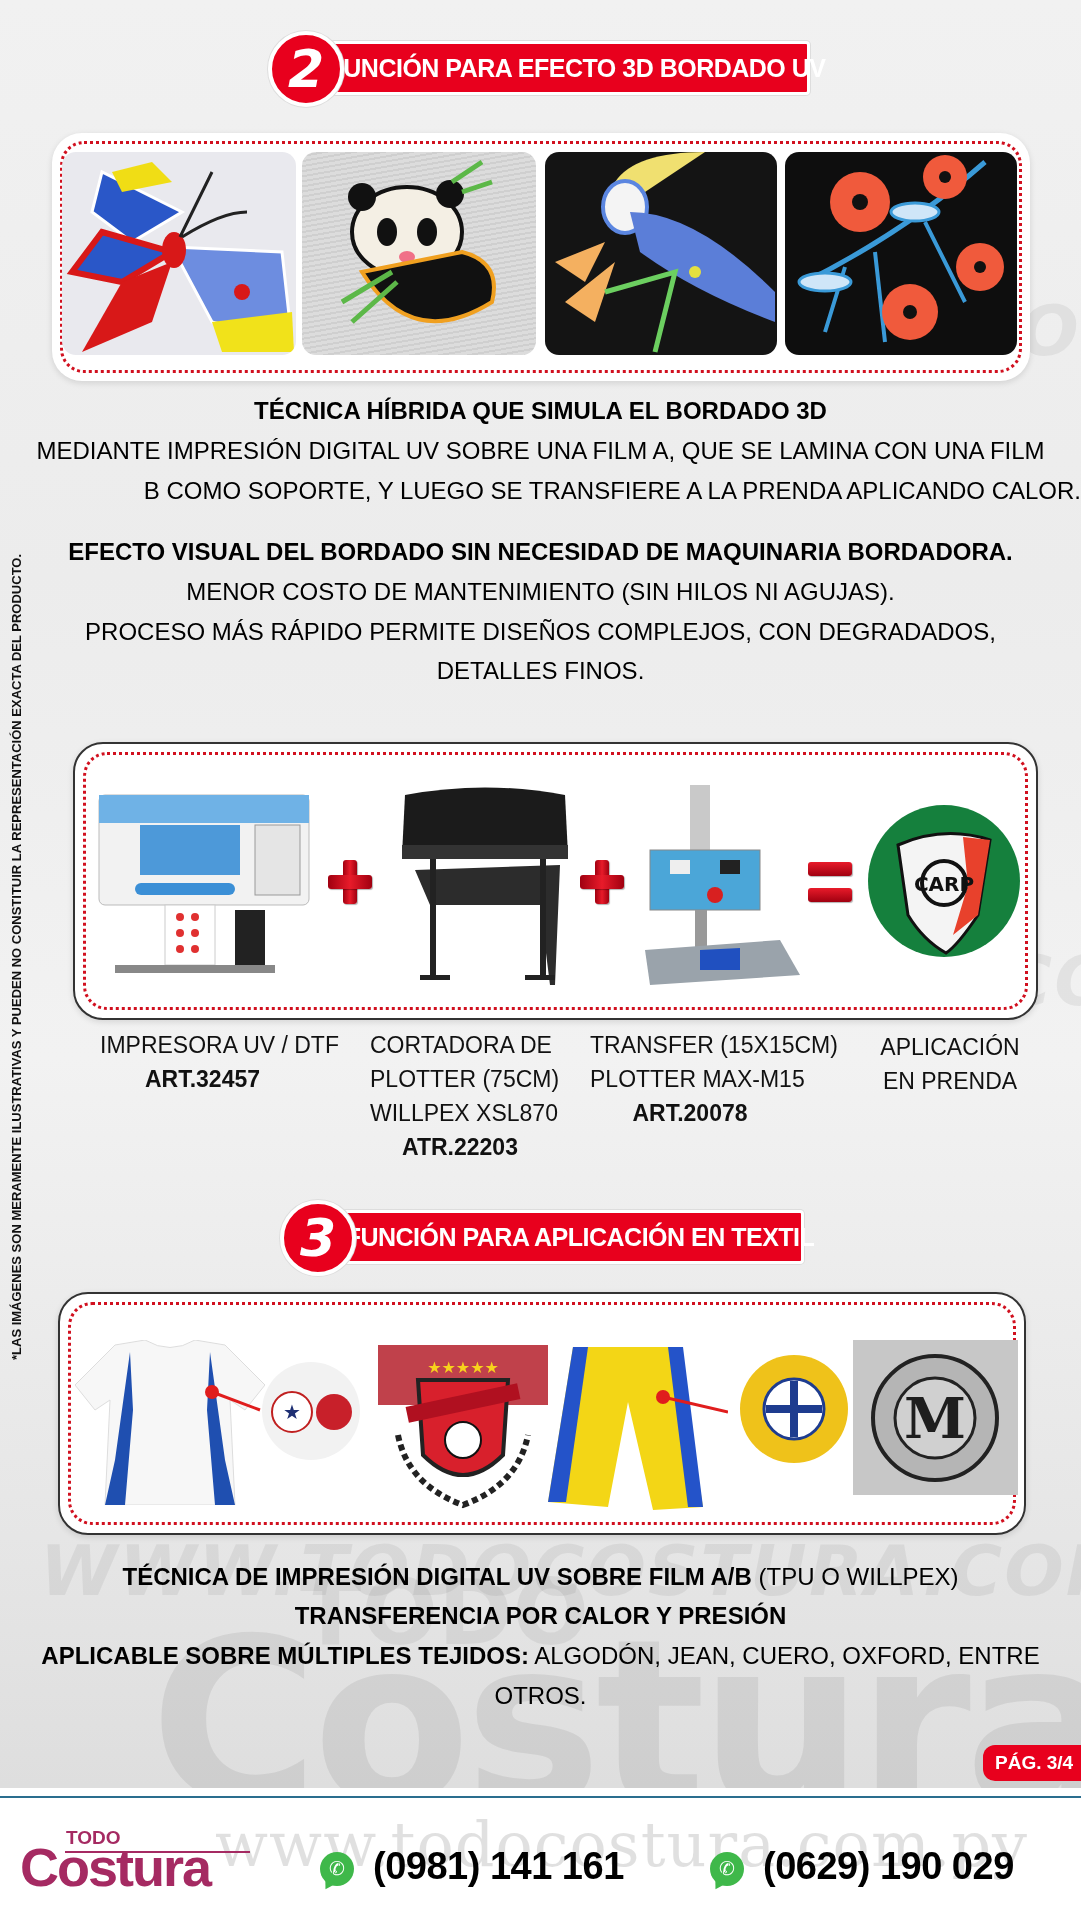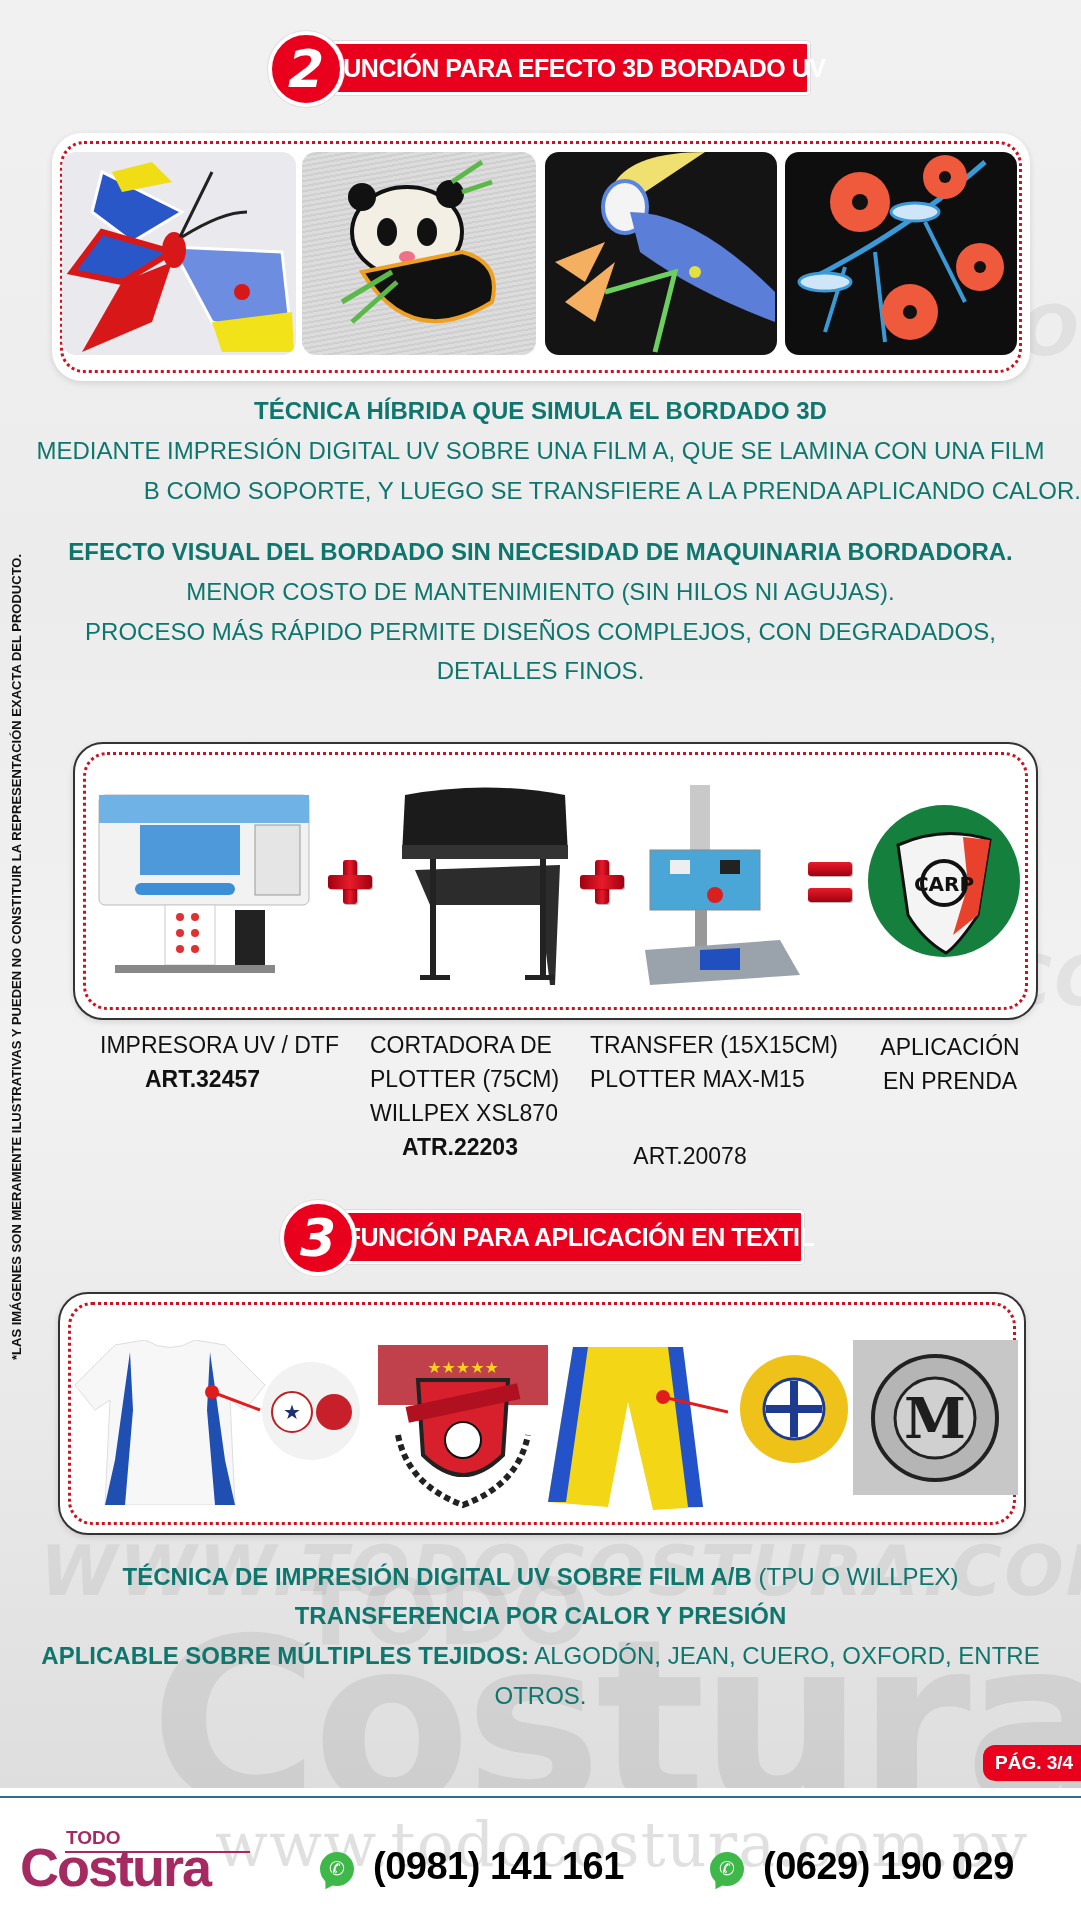--- a/index.html
+++ b/index.html
@@ -47,21 +47,21 @@
     box-shadow: 0 2px 6px rgba(0,0,0,0.12);
   }
   .panel.outlined { border: 2px solid #333; }
   .panel .dotted {
     position: absolute; left: 8px; top: 8px; right: 8px; bottom: 8px;
     border: 3px dotted #d1101f; border-radius: 24px;
   }
   .thumb { position: absolute; border-radius: 14px; overflow: hidden; }
 
   
-  .line { position: absolute; left: 0; width: 1081px; text-align: center; font-size: 24px; color: #0f766e; white-space: nowrap; }
+  .line { position: absolute; left: 0; width: 1081px; text-align: center; font-size: 24px; color: #000000; white-space: nowrap; }
   .line b { font-weight: bold; }
 
   .mlabel { position: absolute; text-align: center; font-size: 23px; line-height: 34px; color: #111; white-space: nowrap; }
 
   .plus { position: absolute; width: 44px; height: 44px; }
   .plus:before, .plus:after {
     content: ""; position: absolute; background: linear-gradient(90deg,#a00010,#e81b2a 50%,#a00010);
     border-radius: 3px; box-shadow: 1px 1px 1px rgba(0,0,0,0.3);
   }
   .plus:before { left: 15px; top: 0; width: 14px; height: 44px; }
@@ -238,21 +238,21 @@
 </div>
 <div class="mlabel" style="left:370px; top:1028px; width:180px;">
   <div>CORTADORA DE</div>
   <div>PLOTTER (75CM)</div>
   <div>WILLPEX XSL870</div>
   <div style="font-weight:bold;">ATR.22203</div>
 </div>
 <div class="mlabel" style="left:590px; top:1028px; width:200px;">
   <div>TRANSFER (15X15CM)</div>
   <div>PLOTTER MAX-M15</div>
-  <div style="font-weight:normal;margin-top:43px;">ART.20078</div>
+  <div style="font-weight:bold;">ART.20078</div>
 </div>
 <div class="mlabel" style="left:870px; top:1030px; width:160px;">
   <div>APLICACIÓN</div>
   <div>EN PRENDA</div>
 </div>
 
 <div class="badge" style="left:280px; top:1206px; width:530px;">
   <div class="num-circle">3</div>
   <div class="pill" style="width:462px; justify-content:center; padding-left:30px;">FUNCIÓN PARA APLICACIÓN EN TEXTIL</div>
 </div>

